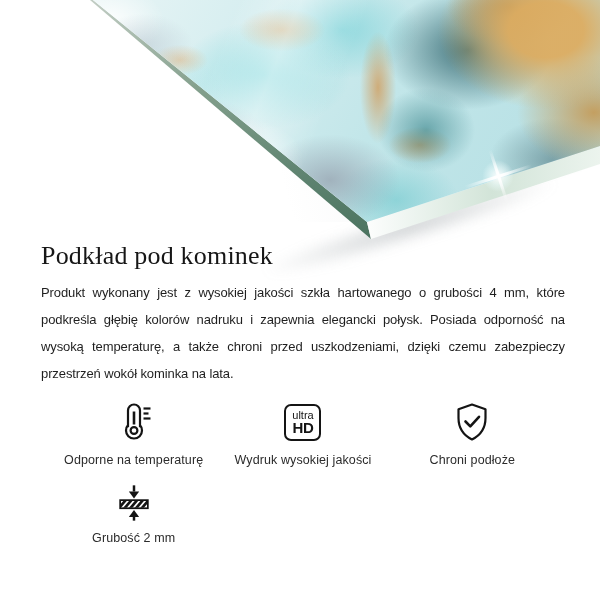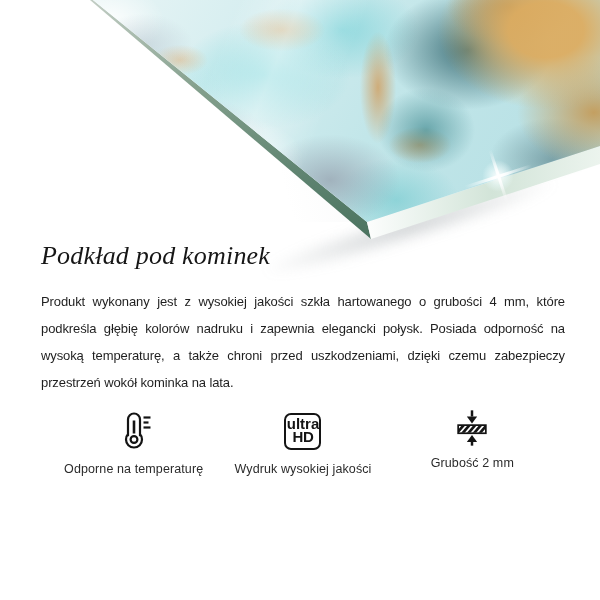--- a/index.html
+++ b/index.html
@@ -77,41 +77,41 @@
     left:33.5px;top:8px;width:3px;height:54px;
     background:linear-gradient(to bottom,rgba(255,255,255,0),#ffffff 45%,#ffffff 55%,rgba(255,255,255,0));
   }
 
   
   .content{padding:8px 35px 0 41px;}
   h1{
     margin:0;font-family:"Liberation Serif",serif;font-weight:400;
     font-size:26px;line-height:36px;color:#161616;letter-spacing:.2px;
   }
-  h1 span{display:block;font-style:italic;}
+  h1 span{display:block;}
   .desc{
-    margin:14px 0 0 0;font-size:13px;line-height:27px;color:#1f1f1f;
+    margin:5px 0 0 0;font-size:13px;line-height:27px;color:#1f1f1f;
     text-align:justify;letter-spacing:-.1px;
   }
 
   
   .features{
     margin-top:12px;padding:0 8px;
     display:grid;grid-template-columns:1fr 1fr 1fr;row-gap:16px;
   }
   .feature{display:flex;flex-direction:column;align-items:center;}
   .icon-box{height:46px;display:flex;align-items:center;justify-content:center;}
   .feature .cap{margin-top:8px;font-size:12.5px;color:#2b2b2b;letter-spacing:.1px;}
   .feature svg{stroke:#141414;fill:none;stroke-width:2.2;}
   .hd-box{
     width:37px;height:37px;border:2.6px solid #141414;border-radius:7px;
     display:flex;flex-direction:column;align-items:center;justify-content:center;
     color:#141414;box-sizing:border-box;
   }
-  .hd-box .t1{font-size:15px;font-weight:700;line-height:10px;}
+  .hd-box .t1{font-size:11px;font-weight:400;line-height:10px;}
   .hd-box .t2{font-size:15px;font-weight:800;line-height:15px;letter-spacing:-.3px;}
 </style>
 </head>
 <body>
 
 <div class="hero">
   <div class="shadow-corner"></div>
   <div class="shadow-edge"></div>
   <div class="reflection-wedge"></div>
   <div class="glass-edge-left"></div>
@@ -150,20 +150,29 @@
     <div class="feature">
       <div class="icon-box">
         <div class="hd-box">
           <div class="t1">ultra</div>
           <div class="t2">HD</div>
         </div>
       </div>
       <div class="cap">Wydruk wysokiej jakości</div>
     </div>
 
+    <div class="feature">
+      <div class="icon-box">
+        <svg width="44" height="44" viewBox="0 0 44 44">
+          <path d="M22,4.5 L35.5,9.2 V18 C35.5,28.8 30.2,35.4 22,39.5 C13.8,35.4 8.5,28.8 8.5,18 V9.2 Z" stroke-linejoin="round"></path>
+          <path d="M15.5,21.5 L20.3,26.3 L29,16.8" stroke-width="2.6" stroke-linecap="round" stroke-linejoin="round"></path>
+        </svg>
+      </div>
+      <div class="cap">Chroni podłoże</div>
+    </div>
 
 
 
     <div class="feature">
       <div class="icon-box" style="height:40px;">
         <svg width="44" height="42" viewBox="0 0 44 44">
           <defs>
               <clipPath id="barclip">
                 <rect x="8" y="19.5" width="28" height="7.5"></rect>
               </clipPath>

